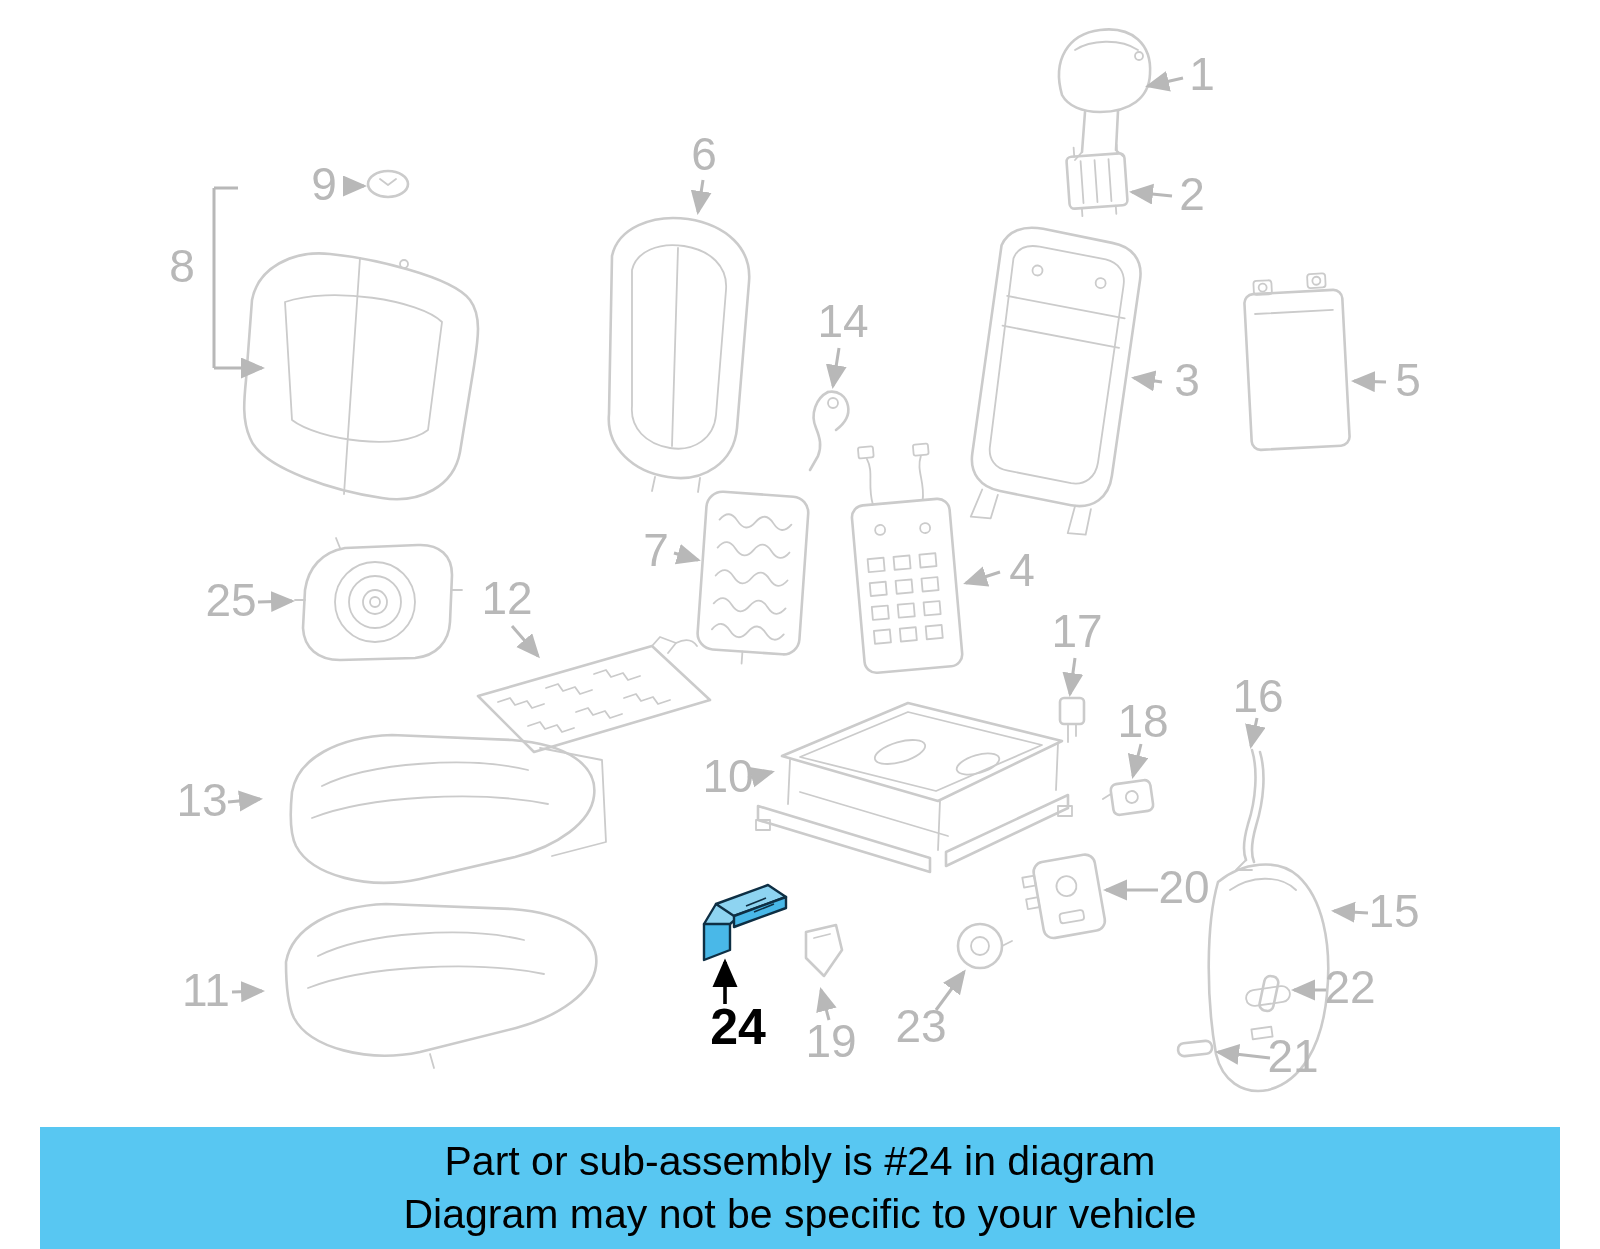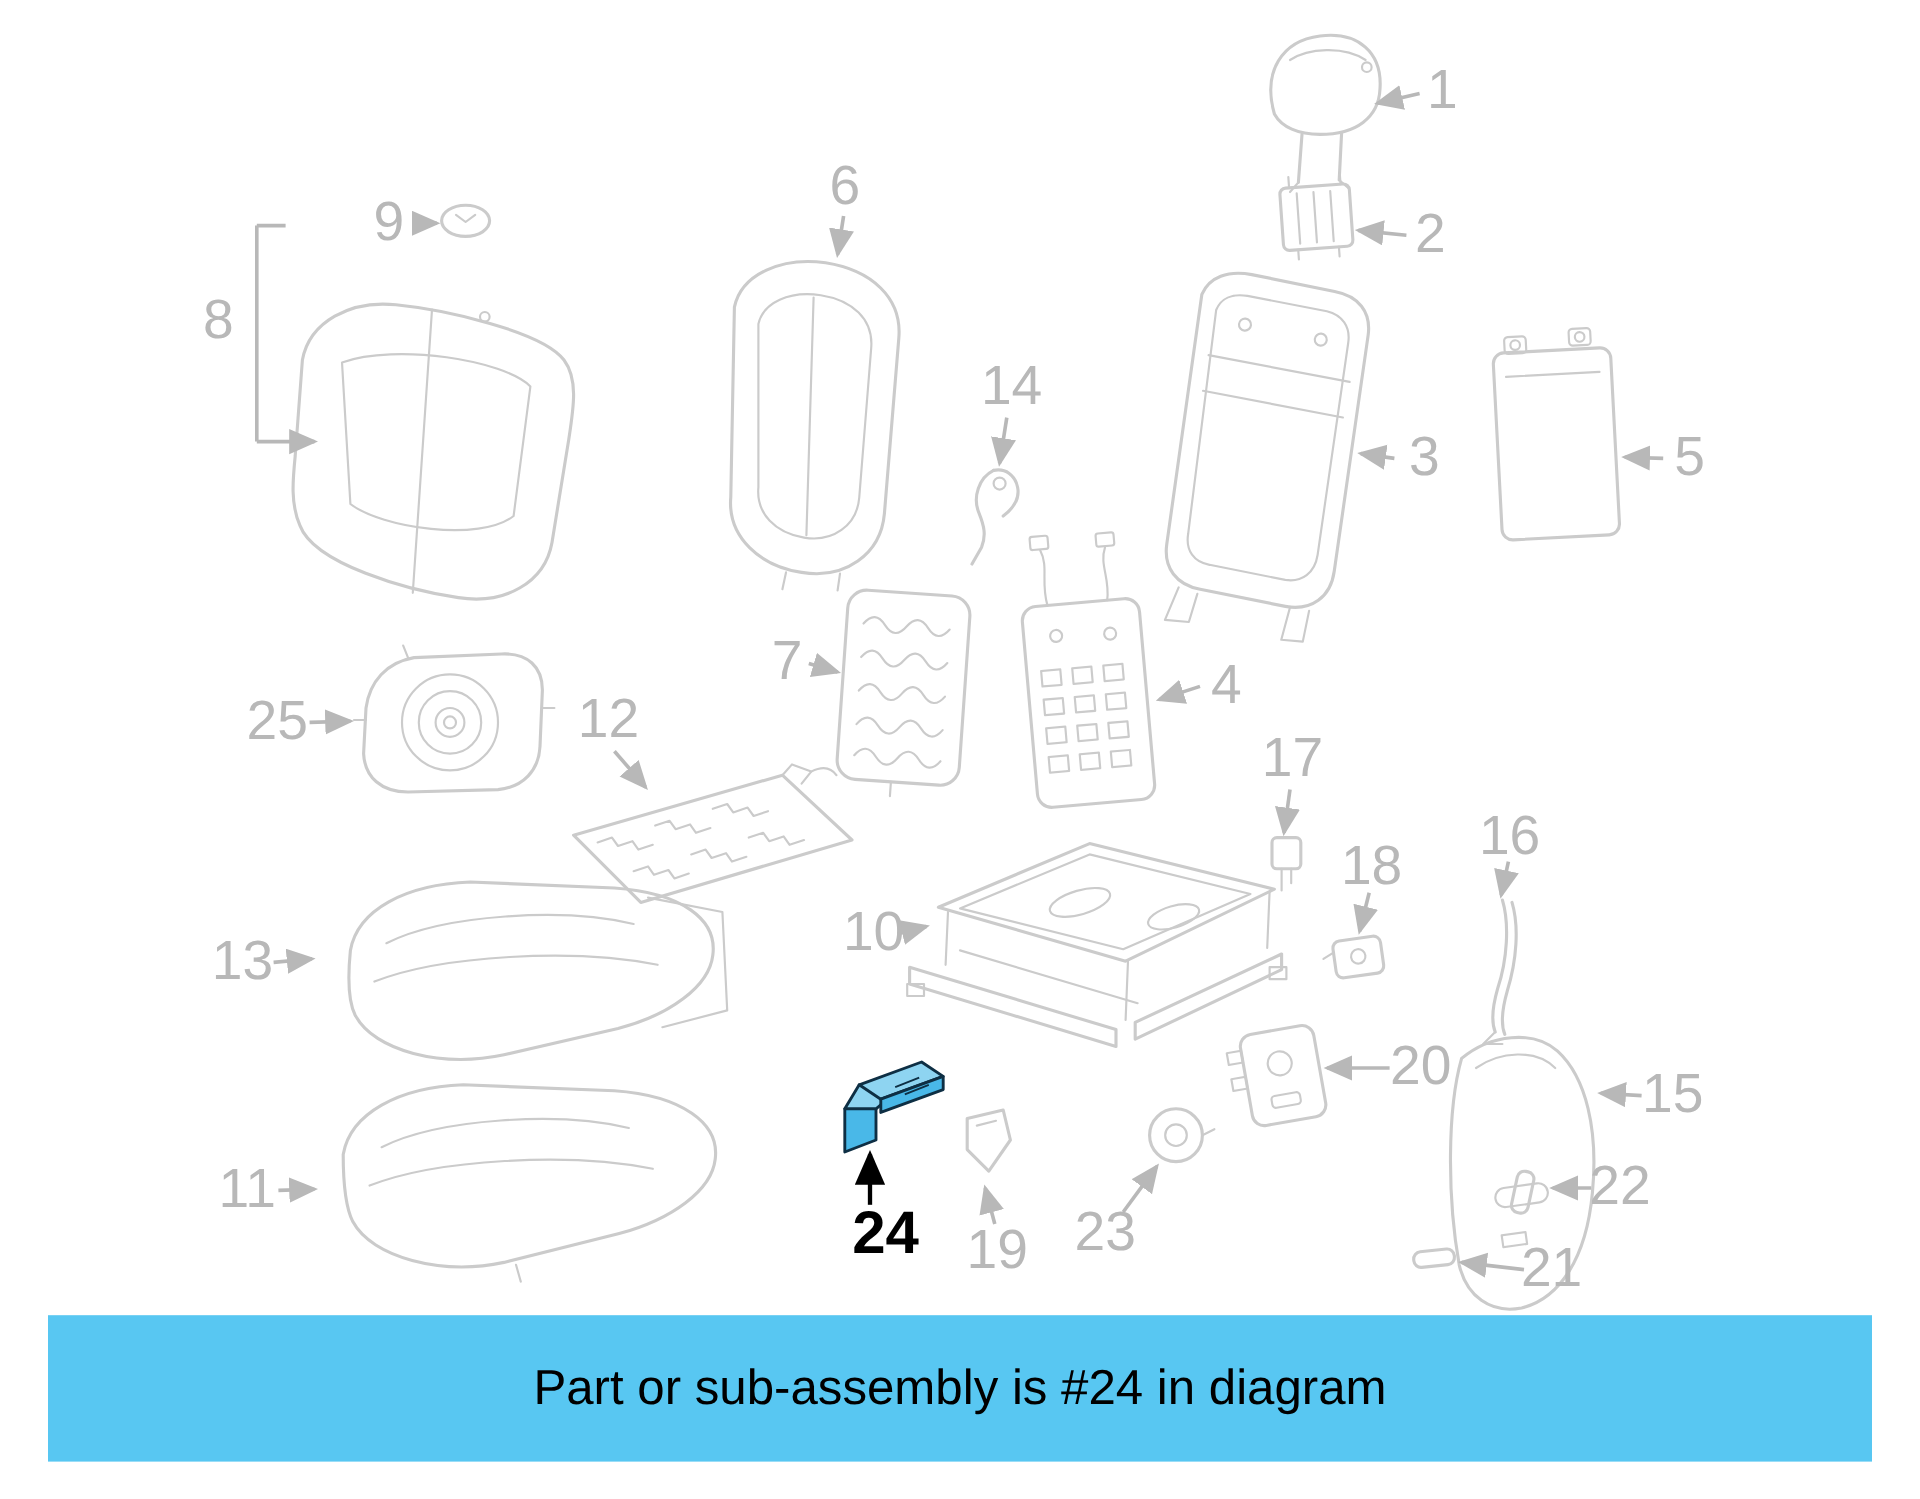--- a/index.html
+++ b/index.html
@@ -15,21 +15,21 @@
   .ln2{stroke:var(--line);stroke-width:1.8;fill:none;stroke-linecap:round;stroke-linejoin:round;}
   .arrow{stroke:var(--label);stroke-width:3;fill:none;}
   .arrow-dark{stroke:#000;stroke-width:3.6;fill:none;}
   .mk-gray{fill:var(--label);}
   .mk-black{fill:#000;}
   .lbl{fill:var(--label);font-size:46px;text-anchor:middle;font-family:"Liberation Sans",sans-serif;}
   .lbl24{fill:#000;font-size:50px;font-weight:bold;text-anchor:middle;font-family:"Liberation Sans",sans-serif;}
   .hl-top{fill:var(--highlight_top);stroke:var(--highlight_stroke);stroke-width:2.4;stroke-linejoin:round;}
   .hl-side{fill:var(--highlight_fill);stroke:var(--highlight_stroke);stroke-width:2.4;stroke-linejoin:round;}
   .hl-ln{stroke:var(--highlight_stroke);stroke-width:1.6;fill:none;}
-  .banner{position:absolute;left:40px;width:1520px;top:1096px;height:122px;
+  .banner{position:absolute;left:40px;width:1520px;top:1127px;height:122px;
           background:var(--banner_bg);color:var(--banner_text);
           display:flex;flex-direction:column;justify-content:center;align-items:center;
           font-size:41px;line-height:1.3;text-align:center;}
 </style>
 </head>
 <body>
 
 <div class="stage">
 
 <svg viewBox="0 0 1600 1249" width="1600" height="1249">
@@ -288,15 +288,16 @@
     <text class="lbl" x="1293" y="1072">21</text>
     <text class="lbl" x="1350" y="1003">22</text>
     <text class="lbl" x="921" y="1042">23</text>
     <text class="lbl24" x="738" y="1044">24</text>
     <text class="lbl" x="231" y="616">25</text>
   </g>
 </svg>
 
 <div class="banner">
   <div>Part or sub-assembly is #24 in diagram</div>
+  <div>Diagram may not be specific to your vehicle</div>
 </div>
 
 </div>
 
 </body></html>

